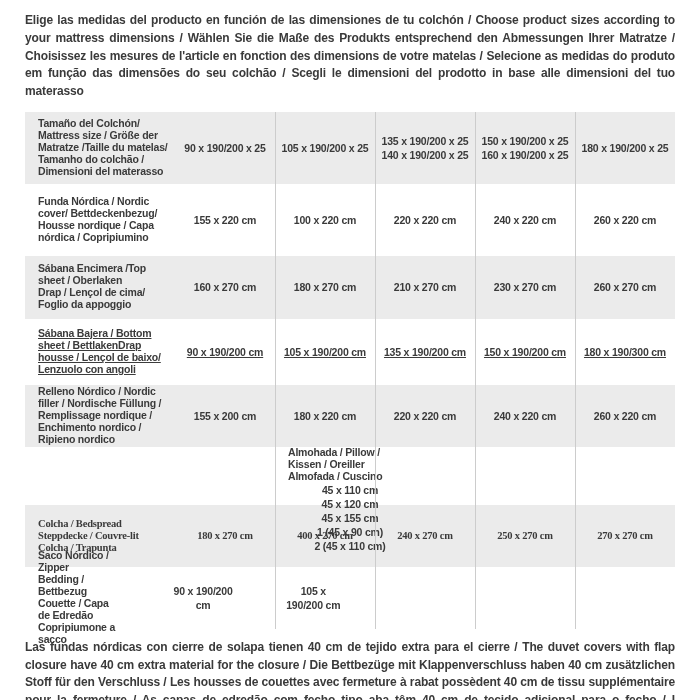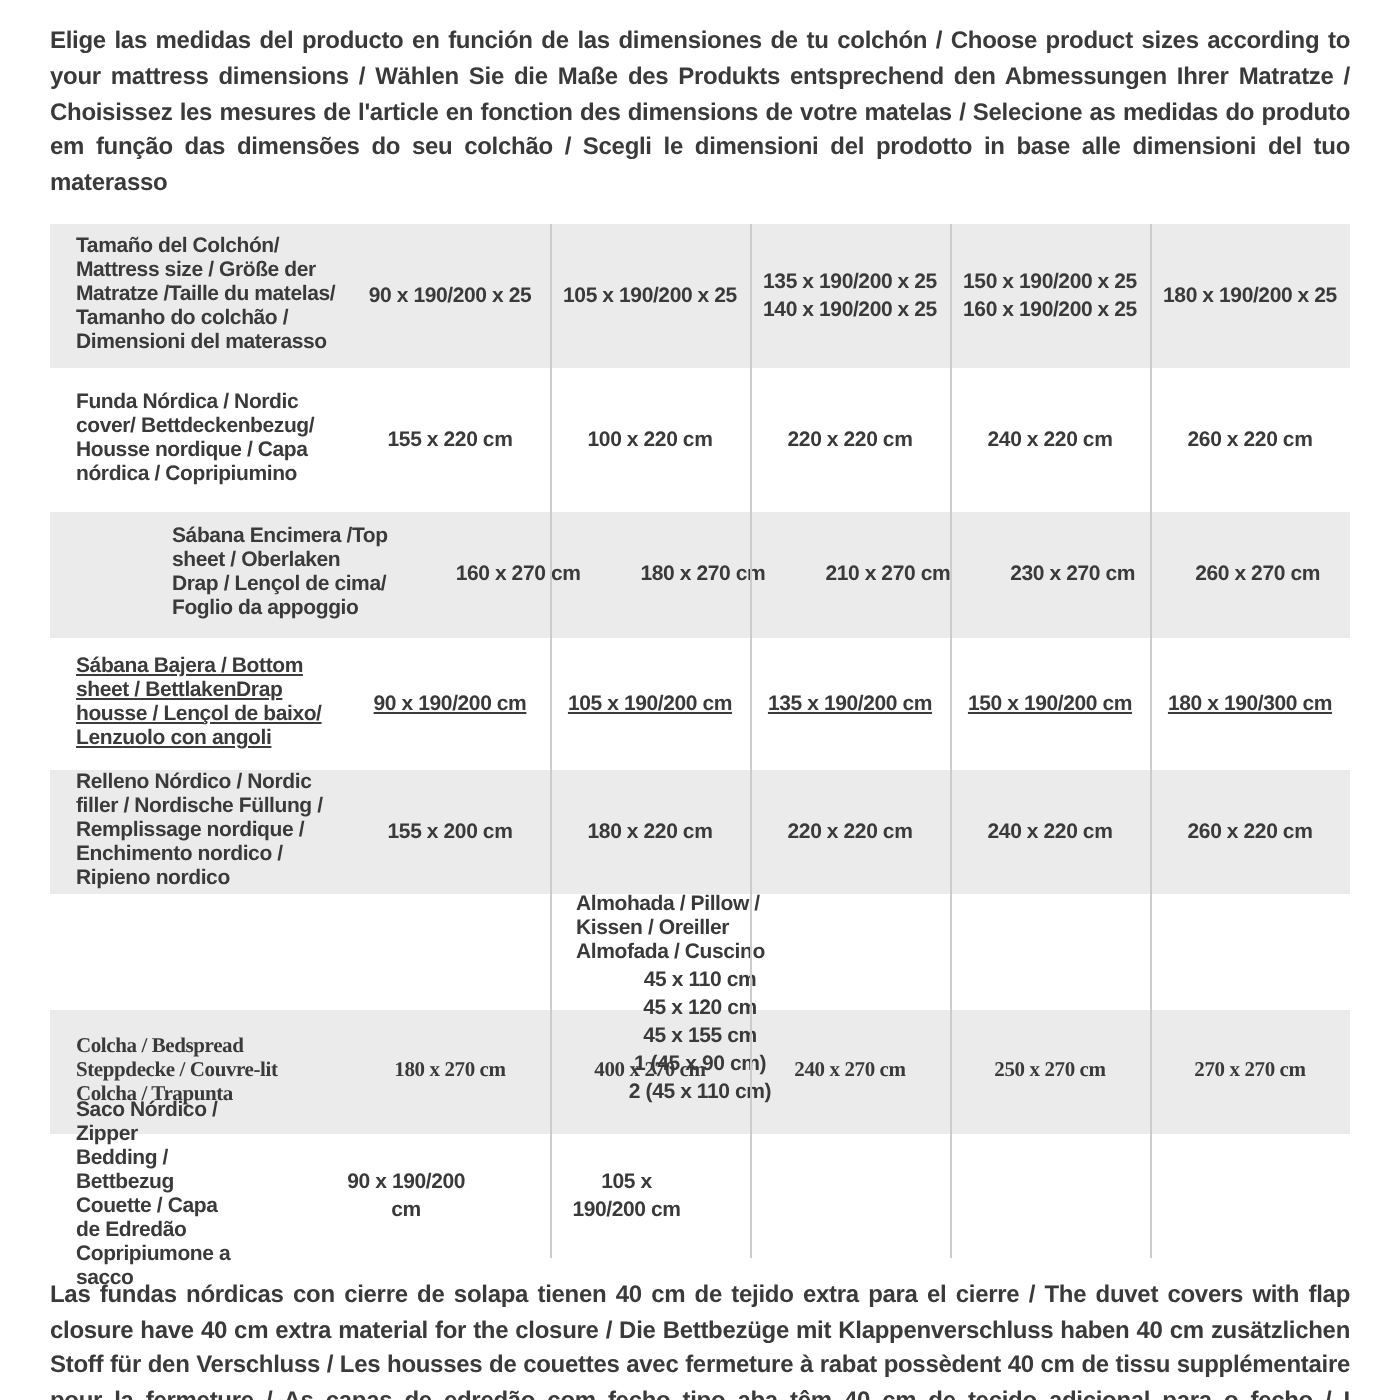--- a/index.html
+++ b/index.html
@@ -42,21 +42,21 @@
   .row {
     display: flex;
     align-items: center;
     width: 650px;
   }
   .row.shaded { background: #ebebeb; }
   .row.plain  { background: #ffffff; }
 
   .r0 { height: 72px; }
   .r1 { height: 72px; align-items: center; }
-  .r2 { height: 63px; padding-left: 48px; }
+  .r2 { height: 63px; }
   .r3 { height: 66px; text-decoration: underline; }
   .r4 { height: 62px; }
   .r5 { height: 58px; flex-direction: column; }
   .r6 { height: 62px; font-family: Liberation Serif, serif; }
   .r7 { height: 62px; gap: 48px; }
 
   .cell-label {
     width: 150px;
     padding-left: 13px;
     padding-right: 2px;

